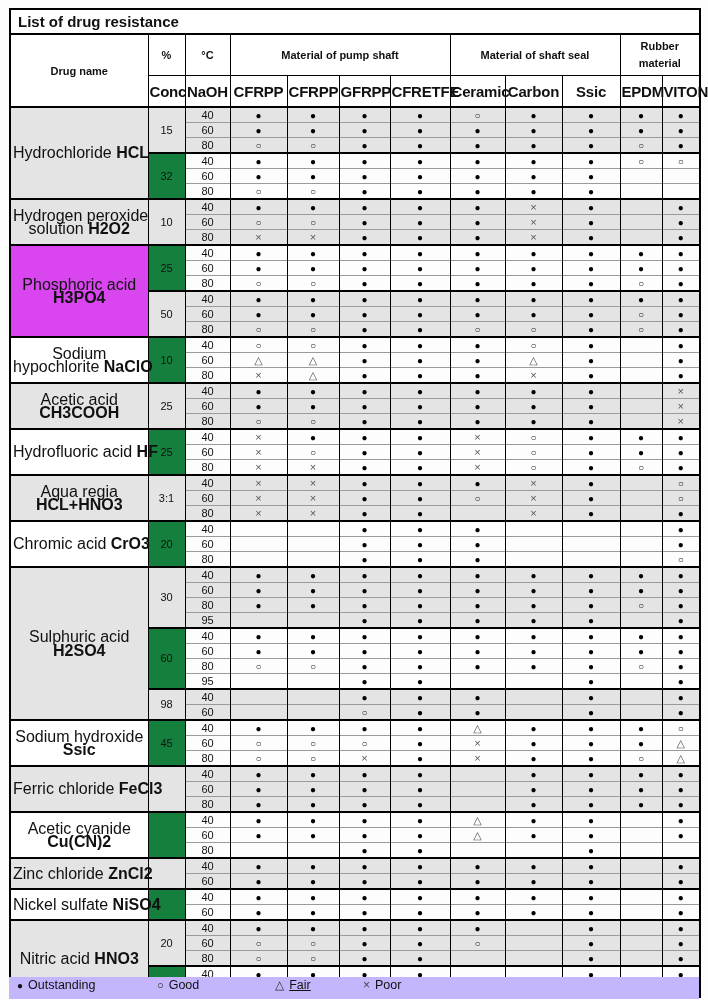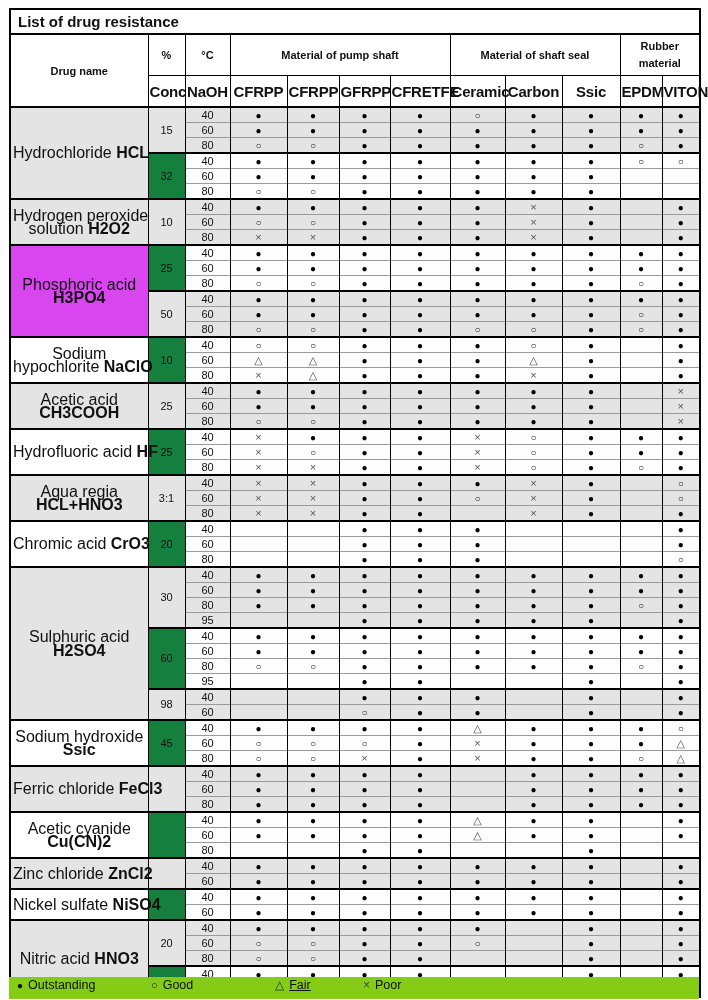--- a/index.html
+++ b/index.html
@@ -33,25 +33,25 @@
   tr.shaded > td { background:#e4e4e4; }
   td.drug-name { font-size:16px; line-height:13.5px; background:#fff; padding:0 2px; }
   td.conc-cell { background:#15803d; }
   td.shaded-cell { background:#d946ef; }
   .name-line { text-align:center; white-space:nowrap; }
   .formula { font-weight:bold; }
   td.sym.s-out  { font-size:10px; color:#000; }
   td.sym.s-good { font-size:10px; color:#222; }
   td.sym.s-fair { font-size:11px; color:#555; }
   td.sym.s-poor { font-size:11px; color:#555; }
-  .legend { position:absolute; left:9px; top:977px; width:690px; height:22px; background:#84cc16; }
+  .legend { position:absolute; left:9px; top:977px; width:690px; height:22px; background:#c4b5fd; }
   .legend-item { position:absolute; top:1px; font-size:12.5px; white-space:nowrap; color:#111; }
   .legend-item .lsym { display:inline-block; margin-right:5px; }
   .legend-item:nth-child(1){ left:8px; }
-  .legend-item:nth-child(2){ left:142px; }
+  .legend-item:nth-child(2){ left:148px; }
   .legend-item:nth-child(3){ left:266px;text-decoration:underline; }
   .legend-item:nth-child(4){ left:354px; }
   .legend-item:nth-child(1) .lsym { font-size:10px; }
   .legend-item:nth-child(2) .lsym { font-size:11px; }
   .legend-item:nth-child(3) .lsym { font-size:12px; color:#333; }
   .legend-item:nth-child(4) .lsym { font-size:12px; color:#444; }
 </style>
 </head>
 <body>
 

